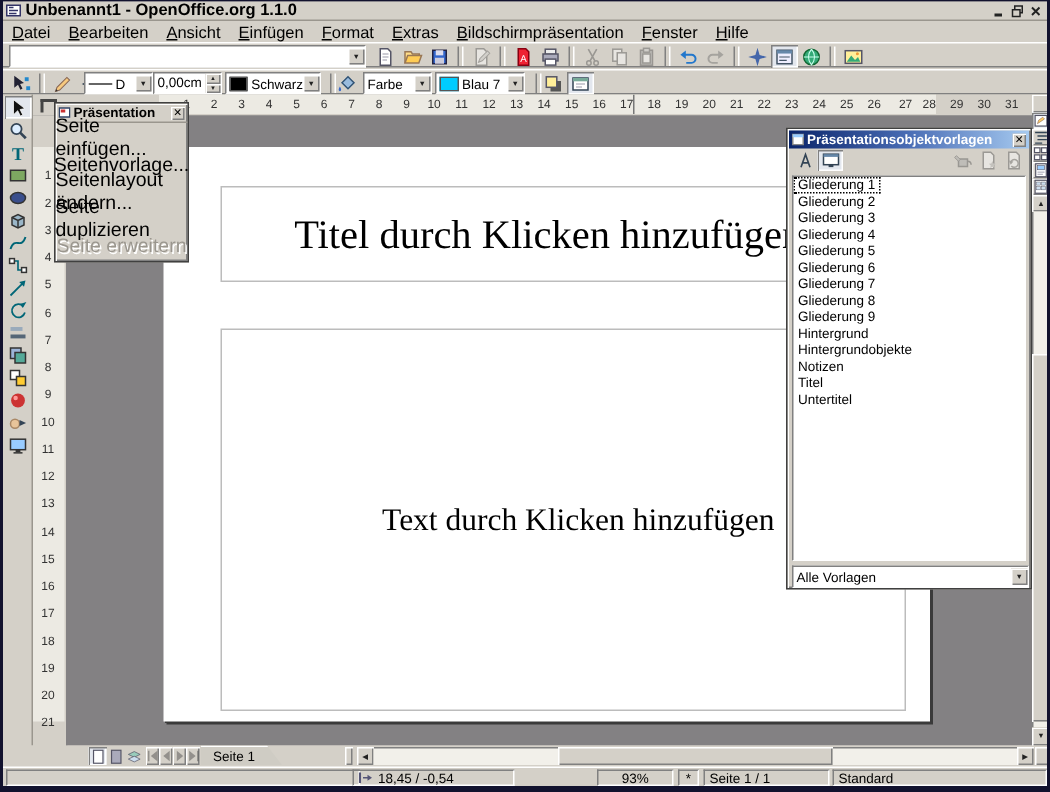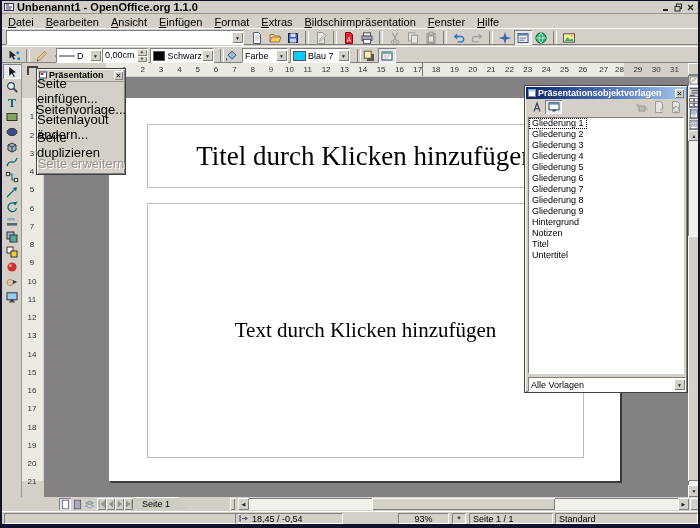--- a/index.html
+++ b/index.html
@@ -43,21 +43,21 @@
   #vruler .band{position:absolute;left:0;top:21px;width:21px;height:383px;background:#eceae3;}
   #vruler .num{position:absolute;left:0;width:20px;text-align:center;}
   
   #maintoolbar{left:0;top:62px;width:20px;height:434px;background:#d4d0c8;border-right:1px solid #9a968e;display:flex;flex-direction:column;align-items:center;padding-top:1px;box-sizing:border-box;}
   #maintoolbar .tbtn{width:18px;height:15px;}
   
   #canvas{left:42px;top:76px;width:644px;height:420px;background:#838183;overflow:hidden;}
   #page{position:absolute;left:65px;top:21px;width:511px;height:383px;background:#fff;box-shadow:1px 1px 0 #3a3a3a,2px 2px 0 #3a3a3a;}
   .ph{position:absolute;left:38px;width:435px;border:1px solid #bcbcbc;display:flex;align-items:center;justify-content:center;text-align:center;}
   #ph-title{top:26px;height:62px;font:27px "Liberation Serif","DejaVu Serif",serif;}
-  #ph-body{top:105px;height:253px;font:21px "Liberation Serif","DejaVu Serif",serif;}
+  #ph-body{top:121px;height:253px;font:21px "Liberation Serif","DejaVu Serif",serif;padding-left:20px;}
   
   #vscroll{left:686px;top:62px;width:12px;height:434px;background:#d4d0c8;}
   .sq{position:absolute;left:0;width:12px;background:#d4d0c8;box-shadow:inset 1px 1px 0 #fff, inset -1px -1px 0 #808080;display:flex;align-items:center;justify-content:center;font-size:5px;color:#222;}
   .sq.pressed{box-shadow:inset 1px 1px 0 #808080, inset -1px -1px 0 #fff;background:#e3e7ee;}
   #vshaft{position:absolute;left:0;top:78px;width:12px;height:344px;background:#f2f0ea;box-shadow:inset 1px 0 0 #808080;}
   #vthumb{position:absolute;left:0;top:173px;width:12px;height:245px;background:#d4d0c8;box-shadow:inset 1px 1px 0 #fff, inset -1px -1px 0 #808080;}
   
   #palette{left:34px;top:67px;width:88px;height:105px;background:#d4d0c8;border:1px solid #404040;box-shadow:inset 1px 1px 0 #fff,inset -1px -1px 0 #808080;z-index:30;}
   #palette .ptitle{height:12px;display:flex;align-items:center;padding:0 2px;border-bottom:1px solid #9a968e;}
   #palette .ptitle .t{flex:1;font-size:9px;font-weight:bold;margin-left:2px;white-space:nowrap;}
@@ -676,20 +676,21 @@
           <div class="style-item focused">Gliederung 1</div>
           <div class="style-item">Gliederung 2</div>
           <div class="style-item">Gliederung 3</div>
           <div class="style-item">Gliederung 4</div>
           <div class="style-item">Gliederung 5</div>
           <div class="style-item">Gliederung 6</div>
           <div class="style-item">Gliederung 7</div>
           <div class="style-item">Gliederung 8</div>
           <div class="style-item">Gliederung 9</div>
           <div class="style-item">Hintergrund</div>
+          <div class="style-item">Hintergrundobjekte</div>
           <div class="style-item">Notizen</div>
           <div class="style-item">Titel</div>
           <div class="style-item">Untertitel</div>
         </div>
     <div class="combo filter">
       <span class="val">Alle Vorlagen</span>
       <span class="arrow">▼</span>
     </div>
   </div>
 

